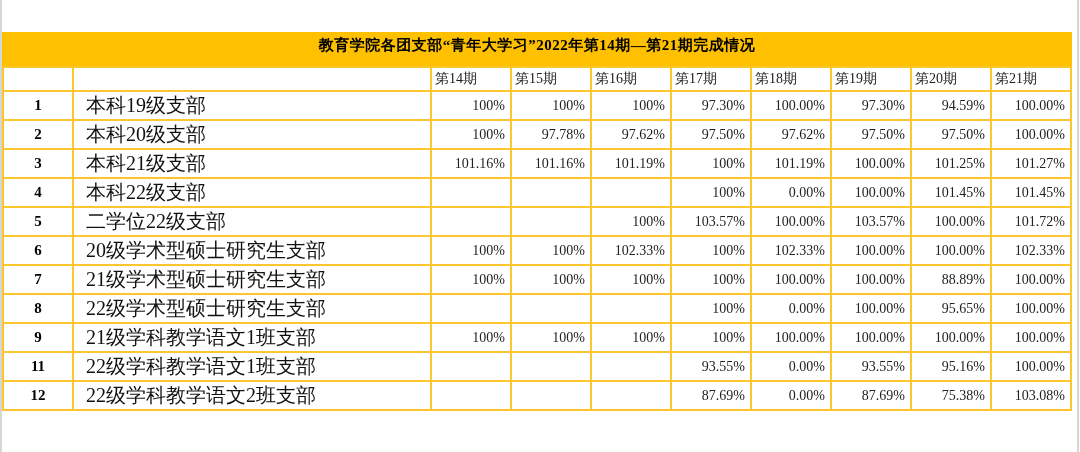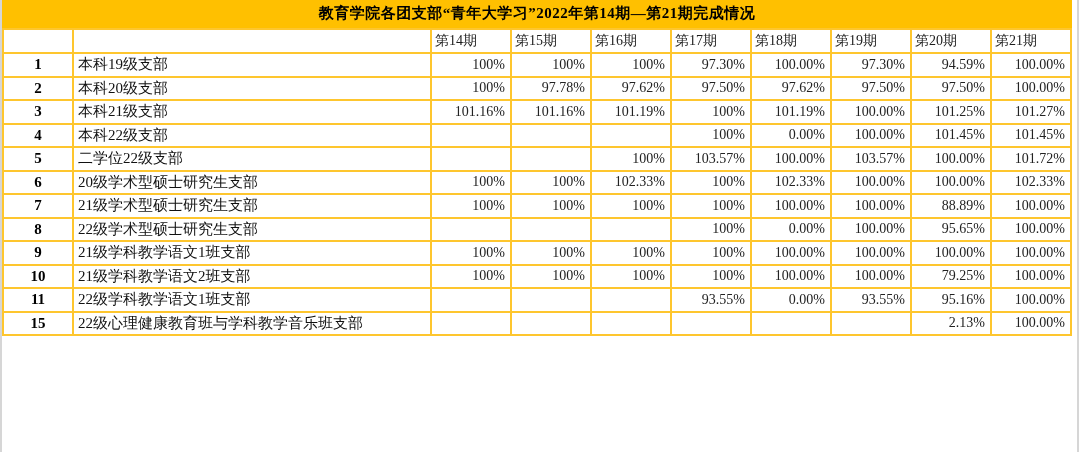--- a/index.html
+++ b/index.html
@@ -9,24 +9,25 @@
     --edge-grey:#d6d6d6;
   }
   *{margin:0;padding:0;box-sizing:border-box;}
   html,body{width:1080px;height:452px;background:#ffffff;overflow:hidden;}
   body{font-family:"Liberation Serif","DejaVu Serif",serif;color:var(--text-dark);position:relative;}
   .edge{position:absolute;top:0;width:2px;height:452px;background:var(--edge-grey);}
   .edge.left{left:0;}
   .edge.right{left:1077px;}
   .sheet{position:absolute;left:2px;top:0;width:1070px;}
   .title-bar{
-    width:100%;height:28px;line-height:26px;
+    width:100%;height:34px;line-height:26px;
     background:var(--gold-bg);
     text-align:center;font-weight:bold;font-size:15px;color:#000;
     letter-spacing:0.5px;
+    margin-top:32px;
   }
   table{
     table-layout:fixed;border-collapse:collapse;width:1070px;
     background:#ffffff;
   }
   col.c-num{width:70px;}
   col.c-name{width:358px;}
   col.c-val{width:80px;}
   th,td{
     border:2px solid var(--gold-border);
@@ -35,21 +36,21 @@
   }
   thead tr{height:24px;padding-left:48px;}
   tbody tr{height:23.5px;}
   th.period{
     font-weight:normal;text-align:left;font-size:14px;padding-left:3px;color:#1c1c1c;
   }
   td.num{
     text-align:center;font-weight:bold;font-size:15px;color:#000;
   }
   td.name{
-    text-align:left;font-size:15px;padding-left:4px;color:#111;
+    text-align:left;font-size:20px;padding-left:12px;color:#111;
   }
   td.val{
     text-align:right;font-size:14px;padding-right:5px;color:#222;
   }
 </style>
 </head>
 <body>
 
 <div class="edge left"></div>
 <div class="edge right"></div>
@@ -186,50 +187,38 @@
           <td class="val">100%</td>
           <td class="val">100%</td>
           <td class="val">100%</td>
           <td class="val">100%</td>
           <td class="val">100.00%</td>
           <td class="val">100.00%</td>
           <td class="val">100.00%</td>
           <td class="val">100.00%</td>
         </tr>
         <tr>
-          <td class="num">10</td>
-          <td class="name">21级学科教学语文2班支部</td>
-          <td class="val">100%</td>
-          <td class="val">100%</td>
-          <td class="val">100%</td>
-          <td class="val">100%</td>
-          <td class="val">100.00%</td>
-          <td class="val">100.00%</td>
-          <td class="val">79.25%</td>
-          <td class="val">100.00%</td>
-        </tr>
-        <tr>
           <td class="num">11</td>
           <td class="name">22级学科教学语文1班支部</td>
           <td class="val"></td>
           <td class="val"></td>
           <td class="val"></td>
           <td class="val">93.55%</td>
           <td class="val">0.00%</td>
           <td class="val">93.55%</td>
           <td class="val">95.16%</td>
           <td class="val">100.00%</td>
         </tr>
         <tr>
-          <td class="num">15</td>
-          <td class="name">22级心理健康教育班与学科教学音乐班支部</td>
-          <td class="val"></td>
-          <td class="val"></td>
-          <td class="val"></td>
-          <td class="val"></td>
-          <td class="val"></td>
-          <td class="val"></td>
-          <td class="val">2.13%</td>
-          <td class="val">100.00%</td>
+          <td class="num">12</td>
+          <td class="name">22级学科教学语文2班支部</td>
+          <td class="val"></td>
+          <td class="val"></td>
+          <td class="val"></td>
+          <td class="val">87.69%</td>
+          <td class="val">0.00%</td>
+          <td class="val">87.69%</td>
+          <td class="val">75.38%</td>
+          <td class="val">103.08%</td>
         </tr>
       </tbody>
   </table>
 </div>
 
 </body></html>

